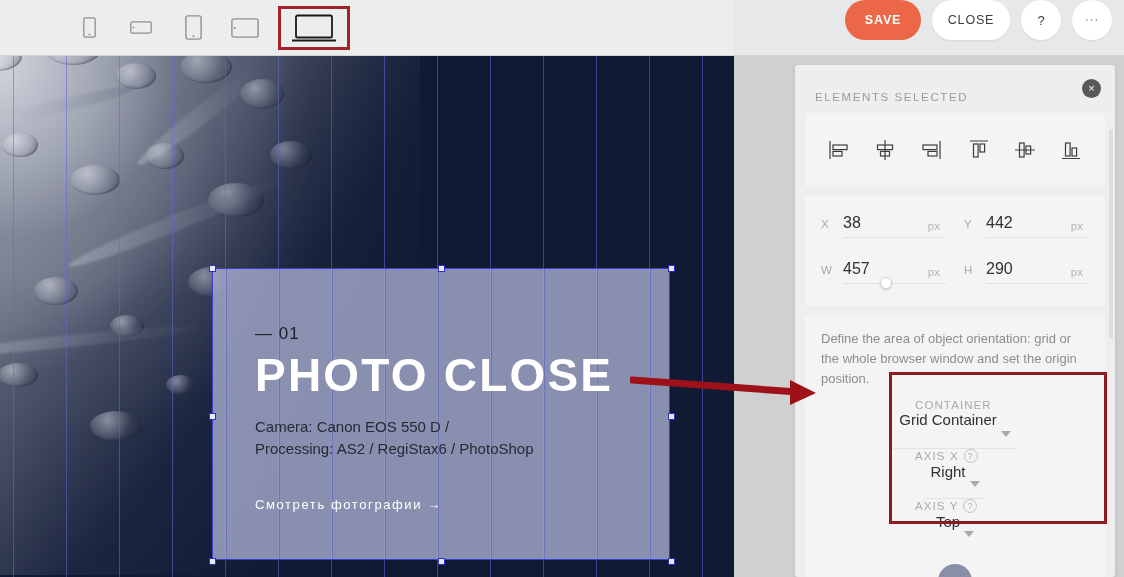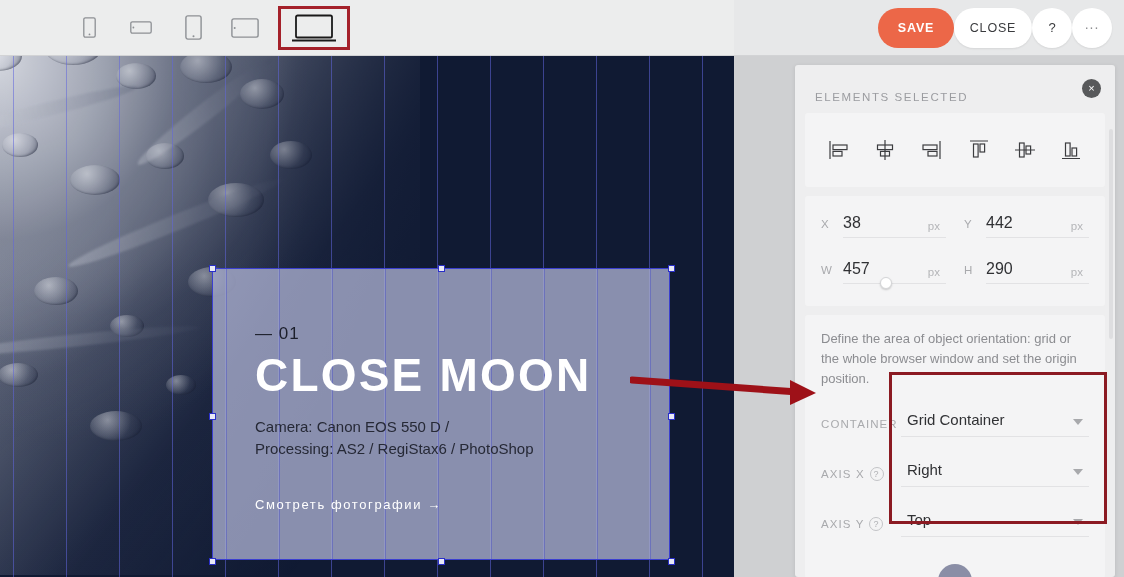--- a/index.html
+++ b/index.html
@@ -181,21 +181,21 @@
   }
 
   .desc-card { padding: 14px 16px 8px 16px; }
   .desc-text {
     font-size: 13px; line-height: 20px; color: #8c8d91; font-weight: 400;
   }
   .container-hl {
     position: absolute; left: 889px; top: 372px; width: 218px; height: 152px;
     border: 3px solid #8b1a22; z-index: 30; pointer-events: none;
   }
-  .sel-row { display: flex; align-items: center; padding: 0 16px; height: 50px; }
+  .sel-row { display: flex; align-items: center; padding: 0 16px; height: 50px; flex-direction: column; }
   .sel-label {
     width: 80px; font-size: 11.5px; letter-spacing: 1.1px;
     color: #a9aaad; display: flex; align-items: center; gap: 5px;
   }
   .qmark {
     width: 14px; height: 14px; border-radius: 50%;
     border: 1px solid #c3c4c7; color: #b0b1b4;
     font-size: 9px; display: flex; align-items: center; justify-content: center;
   }
   .dd {
@@ -253,21 +253,21 @@
         </svg>
       </div>
       <div class="dev-btn sel">
         <svg width="46" height="30" viewBox="0 0 46 30" fill="none" stroke="currentColor" stroke-width="1.8">
           <rect x="5" y="2.5" width="36" height="22" rx="1.6"></rect>
           <line x1="1" y1="27.4" x2="45" y2="27.4" stroke-width="2"></line>
         </svg>
       </div>
     </div>
 
-    <div style="position:absolute;right:12px;top:0;height:55px;display:flex;align-items:center;">
+    <div style="position:absolute;right:12px;top:0;height:55px;display:flex;gap:11px;">
       <div style="width:76px;height:40px;border-radius:20px;background:#ec6748;color:#fff;display:flex;align-items:center;justify-content:center;font-size:12.5px;font-weight:700;letter-spacing:0.8px;">
         <span>SAVE</span>
       </div>
       <div style="width:78px;height:40px;border-radius:20px;background:#fff;color:#3a3b3e;display:flex;align-items:center;justify-content:center;font-size:12.5px;letter-spacing:0.8px;box-shadow:0 1px 2px rgba(0,0,0,0.08);">
         <span>CLOSE</span>
       </div>
       <div style="width:40px;height:40px;border-radius:20px;background:#fff;color:#3a3b3e;display:flex;align-items:center;justify-content:center;font-size:13px;box-shadow:0 1px 2px rgba(0,0,0,0.08);">
         <span>?</span>
       </div>
       <div style="width:40px;height:40px;border-radius:20px;background:#fff;color:#8d8e91;display:flex;align-items:center;justify-content:flex-end;padding-bottom:8px;justify-content:center;font-size:14px;letter-spacing:1px;box-shadow:0 1px 2px rgba(0,0,0,0.08);">
@@ -327,21 +327,21 @@
         <div class="gl" style="left:172px;"></div>
         <div class="gl" style="left:225px;"></div>
         <div class="gl" style="left:278px;"></div>
         <div class="gl" style="left:331px;"></div>
         <div class="gl" style="left:384px;"></div>
         <div class="gl" style="left:437px;"></div>
       </div>
 
       <div class="sel-content">
         <div class="eyebrow">— 01</div>
-        <div class="title-big">CLOSE MOON</div>
+        <div class="title-big">PHOTO CLOSE</div>
         <div class="meta-line">Camera: Canon EOS 550 D /</div>
         <div class="meta-line">Processing: AS2 / RegiStax6 / PhotoShop</div>
         <div class="cta">Смотреть фотографии →</div>
       </div>
 
       <div class="handle" style="left:-4px;  top:-4px;"></div>
       <div class="handle" style="left:225px; top:-4px;"></div>
       <div class="handle" style="left:455px; top:-4px;"></div>
       <div class="handle" style="left:-4px;  top:144px;"></div>
       <div class="handle" style="left:455px; top:144px;"></div>

